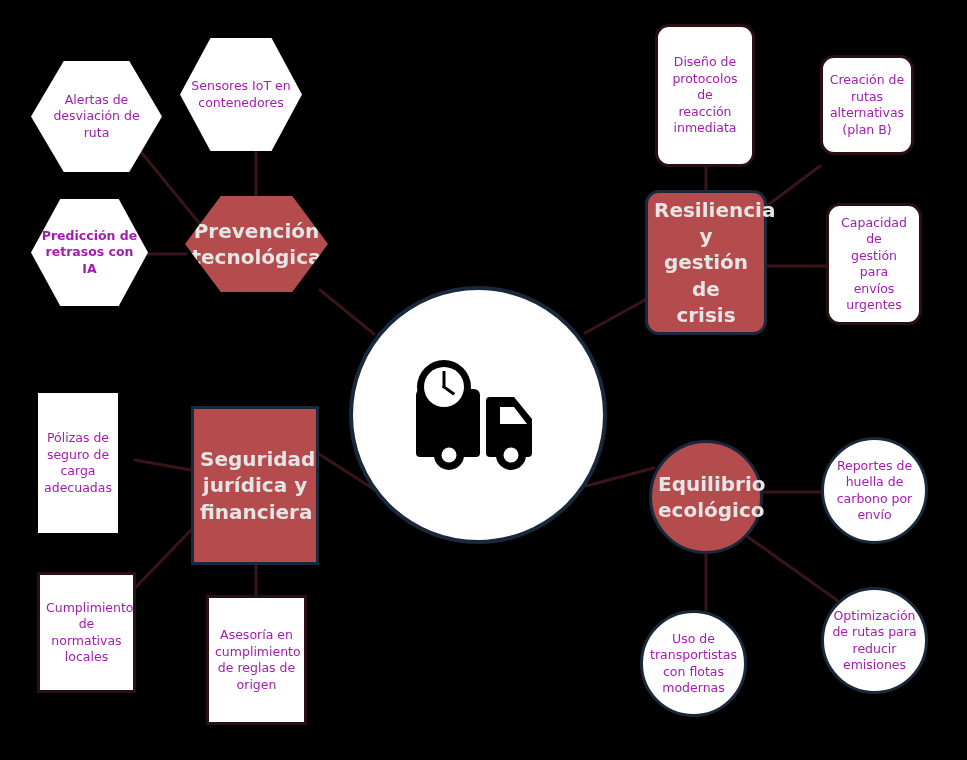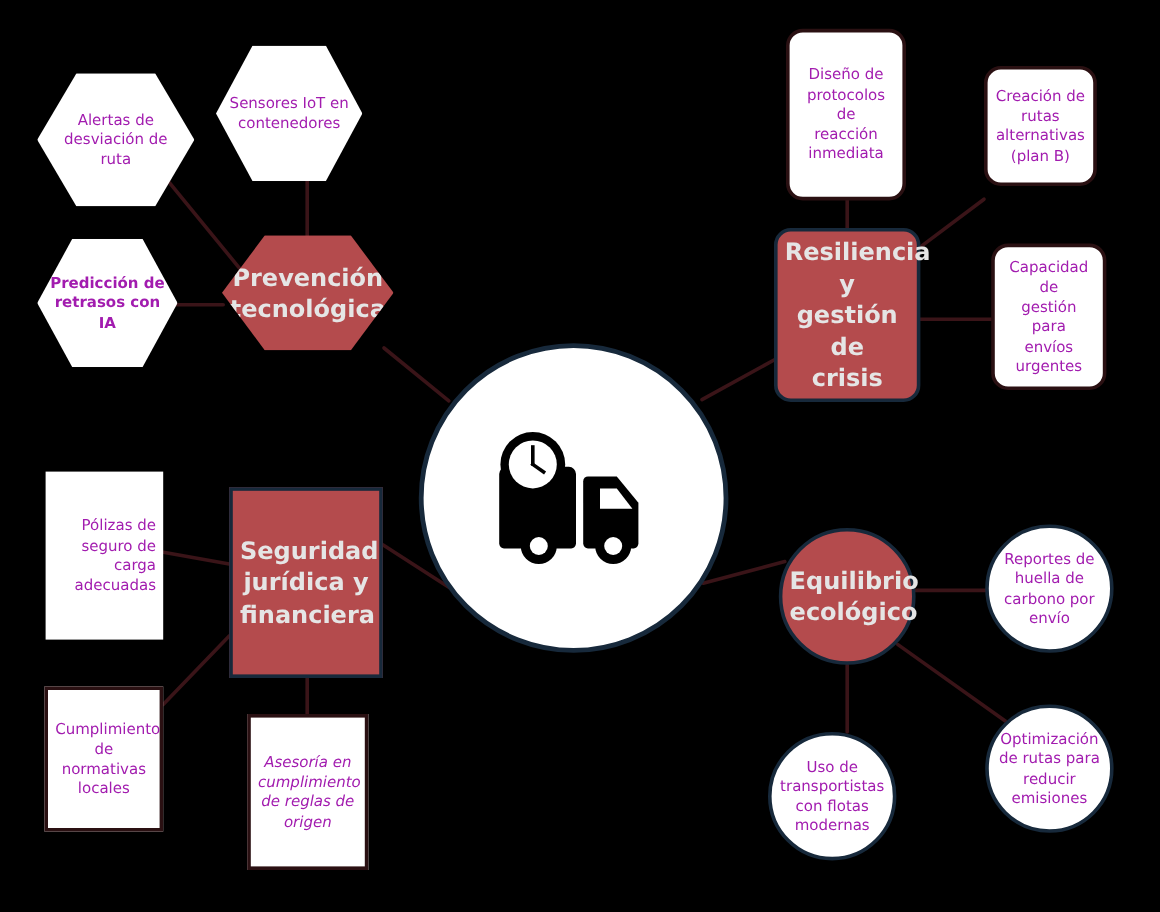--- a/index.html
+++ b/index.html
@@ -132,32 +132,32 @@
 rutas
 alternativas
 (plan B)</span>
       </div>
       <div class="node leaf shape-rrect bd-maroon" style="left: 826px; top: 203px; width: 96px; height: 122px;">
         <span class="lbl">Capacidad de
 gestión para
 envíos
 urgentes</span>
       </div>
-      <div class="node leaf shape-rect bd-none" style="left: 38px; top: 393px; width: 98px; height: 140px; text-align: right;">
+      <div class="node leaf shape-rect bd-none" style="left: 38px; top: 393px; width: 80px; height: 140px;">
         <span class="lbl">Pólizas de
 seguro de
 carga
 adecuadas</span>
       </div>
       <div class="node leaf shape-rect bd-maroon" style="left: 37px; top: 572px; width: 99px; height: 121px;">
         <span class="lbl">Cumplimiento
 de normativas
 locales</span>
       </div>
-      <div class="node leaf shape-rect bd-maroon" style="left: 206px; top: 595px; width: 101px; height: 130px; font-style: italic;">
+      <div class="node leaf shape-rect bd-maroon" style="left: 206px; top: 595px; width: 101px; height: 130px;">
         <span class="lbl">Asesoría en
 cumplimiento
 de reglas de
 origen</span>
       </div>
       <div class="node leaf shape-circle bd-navy" style="left: 821px; top: 437px; width: 107px; height: 107px;">
         <span class="lbl">Reportes de
 huella de
 carbono por
 envío</span>

